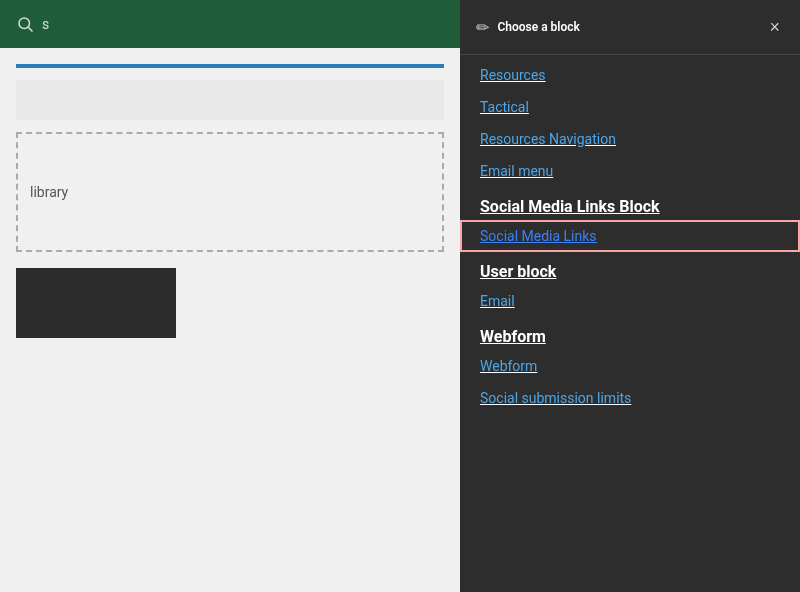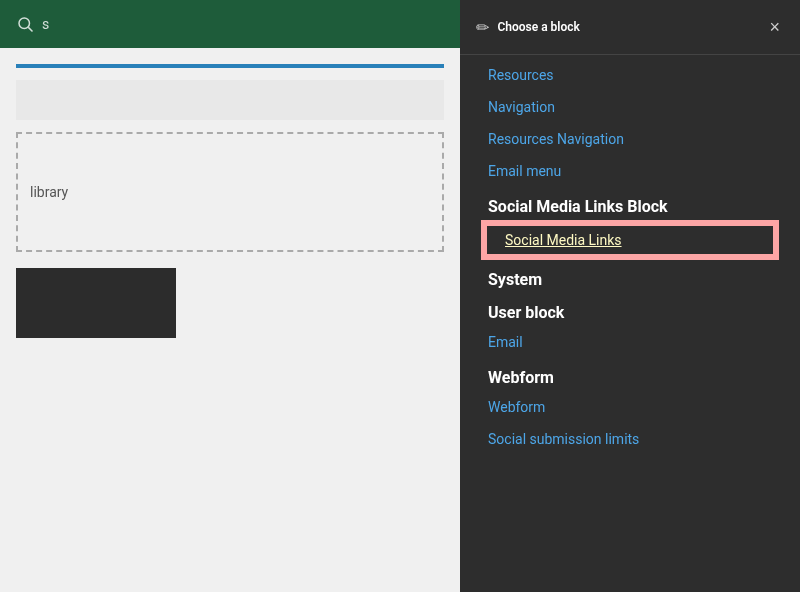--- a/index.html
+++ b/index.html
@@ -127,45 +127,46 @@
       color: #ccc;
       font-size: 18px;
       cursor: pointer;
       padding: 4px;
       line-height: 1;
     }
 
     .panel-list {
       flex: 1;
       overflow-y: auto;
-      padding: 4px 8px;
+      padding: 4px 0;
+      text-decoration: underline;
     }
 
     .panel-list::-webkit-scrollbar {
       width: 4px;
     }
     .panel-list::-webkit-scrollbar-thumb {
       background: #555;
     }
 
     .list-item-link {
       display: block;
       padding: 8px 20px;
       color: #4da6e8;
       font-size: 14px;
       cursor: pointer;
       text-decoration: none;
     }
 
     .list-item-link.highlighted {
-      border: 6px solid #fca5a5;
-      color: #fef9c3;
+      border: 2px solid #fca5a5;
+      color: #3b82f6;
       text-decoration: underline;
       padding: 6px 18px;
-      margin: 0 13px;
+      margin: 0 0;
     }
 
     .list-item-header {
       display: block;
       padding: 10px 20px 4px;
       color: #fff;
       font-size: 16px;
       font-weight: 700;
     }
   </style>
@@ -195,25 +196,24 @@
 <div class="panel">
   <div class="panel-header">
     <div class="panel-header-left">
       <span class="pencil-icon">✏</span>
       <span class="panel-title">Choose a block</span>
     </div>
     <button class="close-btn">×</button>
   </div>
   <div class="panel-list" id="panel-list">
   <a class="list-item-link" href="#">Resources</a>
-      <a class="list-item-link" href="#">Navigation</a>
+      <a class="list-item-link" href="#">Tactical</a>
       <a class="list-item-link" href="#">Resources Navigation</a>
       <a class="list-item-link" href="#">Email menu</a>
       <span class="list-item-header">Social Media Links Block</span>
       <a class="list-item-link highlighted" href="#">Social Media Links</a>
-      <span class="list-item-header">System</span>
       <span class="list-item-header">User block</span>
       <a class="list-item-link" href="#">Email</a>
       <span class="list-item-header">Webform</span>
       <a class="list-item-link" href="#">Webform</a>
       <a class="list-item-link" href="#">Social submission limits</a>
     </div>
 </div>
 
 </body></html>

